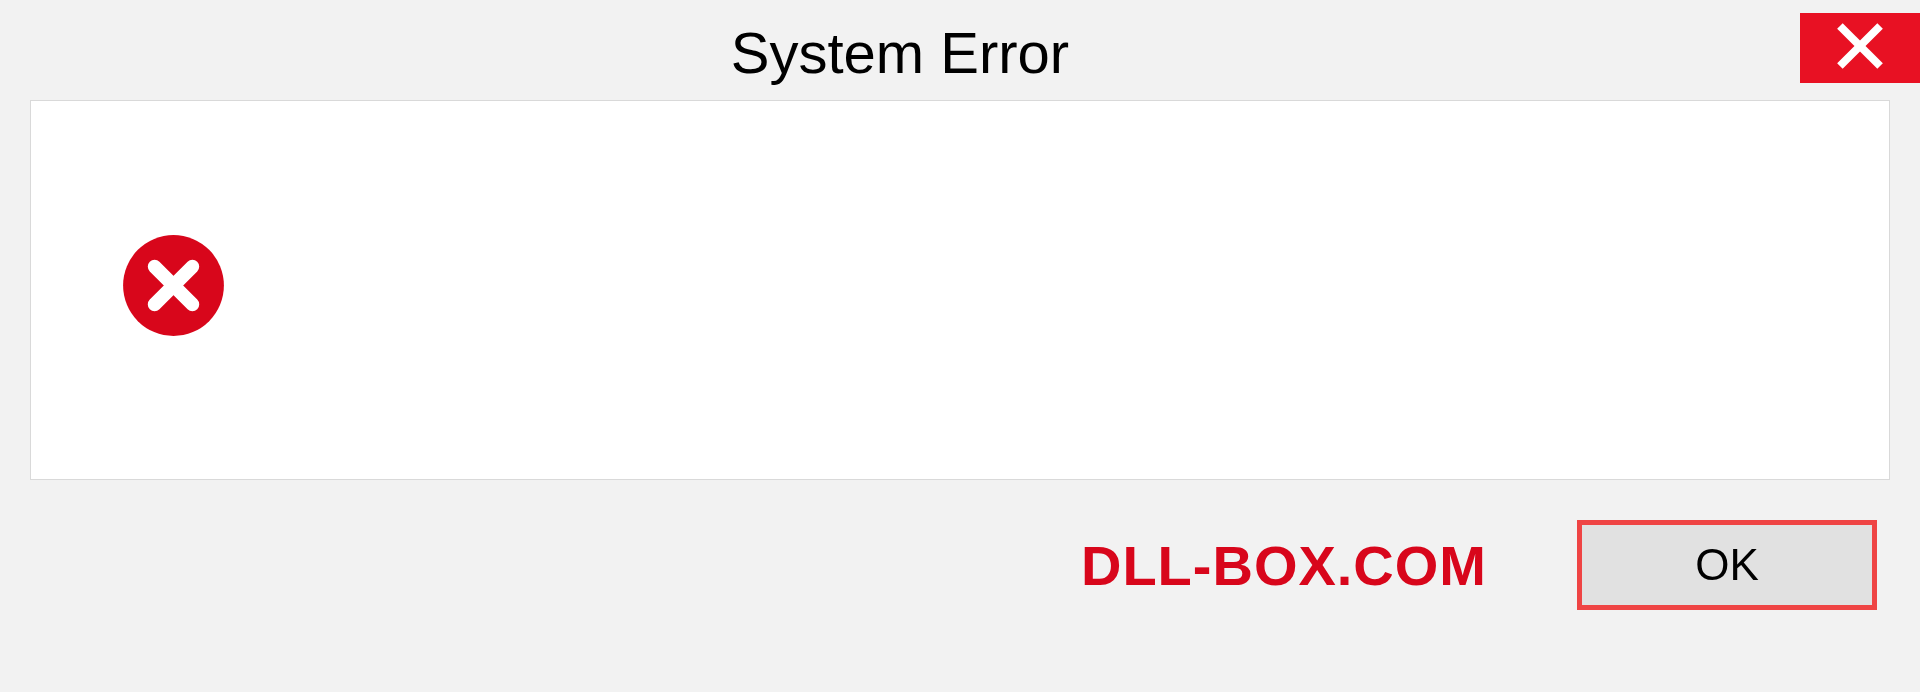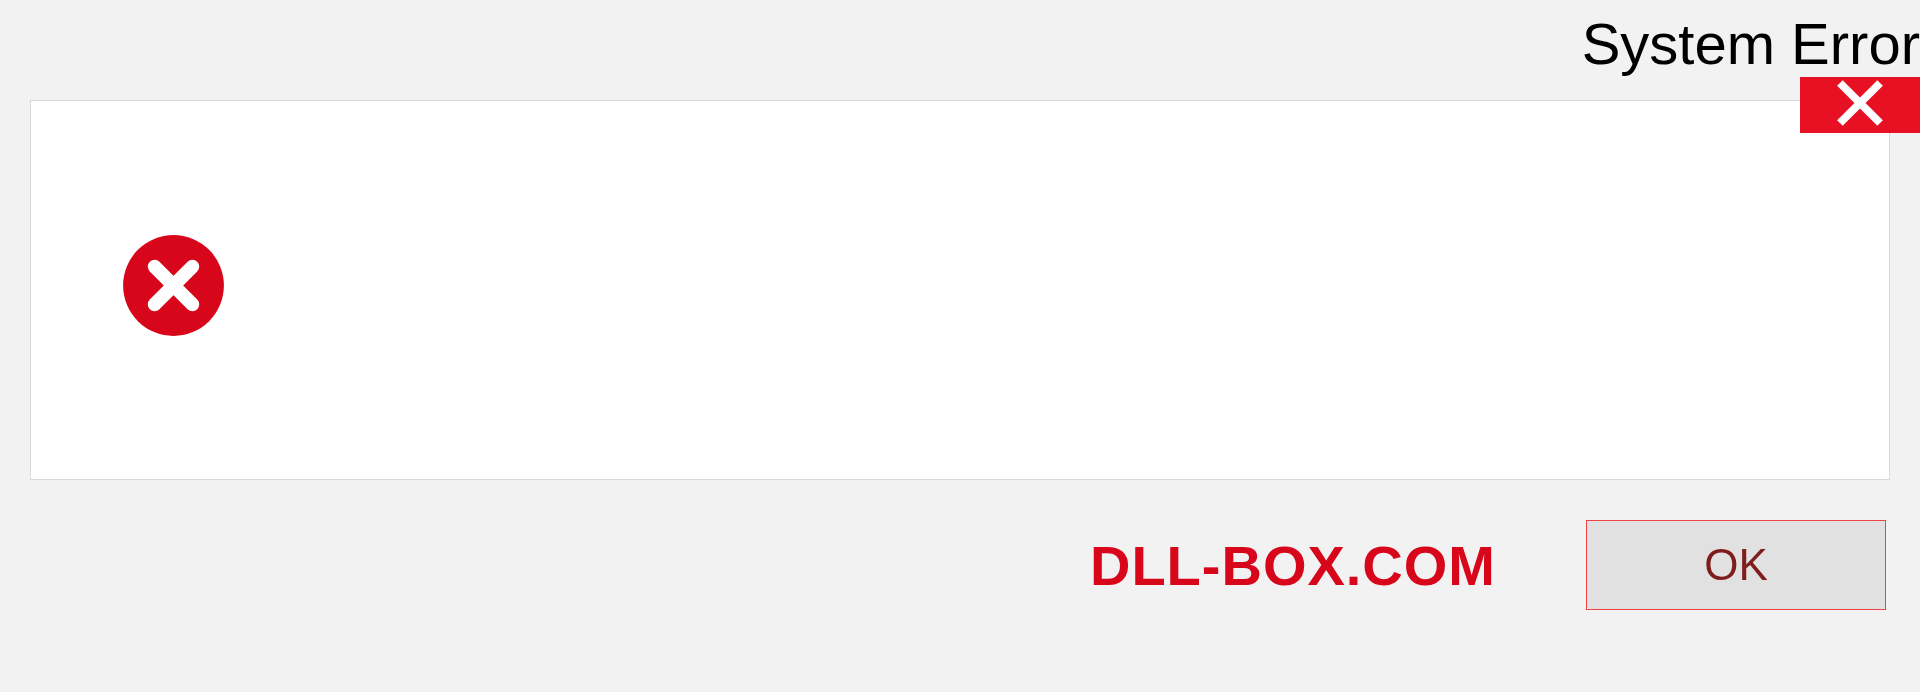--- a/index.html
+++ b/index.html
@@ -15,24 +15,23 @@
       overflow: hidden;
     }
     .window {
       width: 100%;
       height: 100%;
       position: relative;
       background: #f2f2f2;
     }
     .titlebar {
       display: flex;
-      align-items: flex-end;
+      align-items: center;
       height: 95px;
       padding-left: 0;
-      flex-direction: column;
     }
     .title {
       flex: 1;
       text-align: center;
       font-size: 58px;
       font-weight: 400;
       color: #000;
       padding-top: 10px;
     }
     .close-btn {
@@ -73,37 +72,37 @@
       font-size: 42px;
       line-height: 1.35;
       color: #222;
       font-weight: 400;
       padding-top: 5px;
     }
     .footer {
       display: flex;
       justify-content: flex-end;
       align-items: center;
-      padding: 40px 34px 0 0;
+      padding: 40px 43px 0 0;
     }
     .watermark {
       font-size: 56px;
       font-weight: 800;
       color: #d8061b;
       letter-spacing: 1px;
       margin-right: 90px;
       font-family: Arial, sans-serif;
     }
     .ok-button {
       width: 300px;
       height: 90px;
       background: #e1e1e1;
-      border: 1px solid #ef4444;
+      border: 5px solid #ef4444;
       font-size: 44px;
-      color: #7f1d1d;
+      color: #000000;
       font-family: inherit;
       cursor: pointer;
       display: flex;
       align-items: center;
       justify-content: center;
     }
   </style>
 </head>
 <body>
 

